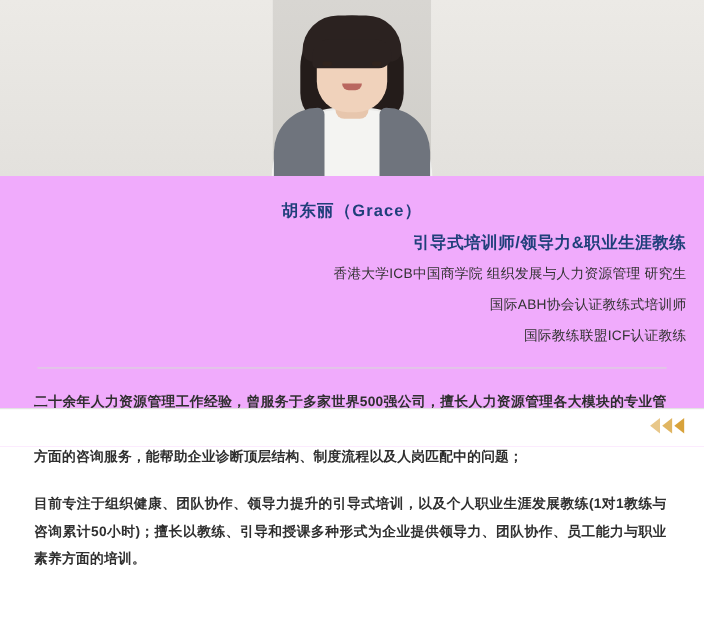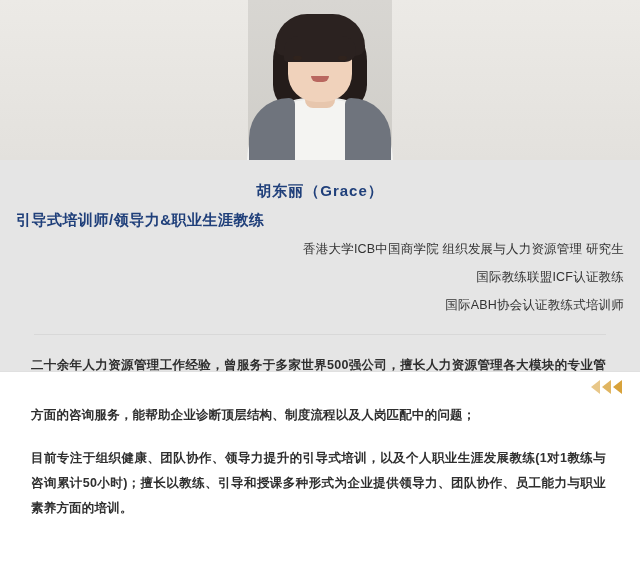--- a/index.html
+++ b/index.html
@@ -11,21 +11,21 @@
     height: 561px;
     background: #ffffff;
     font-family: "Liberation Sans", "DejaVu Sans", sans-serif;
     color: #2b2b2b;
     overflow: hidden;
   }
   .page {
     position: relative;
     width: 640px;
     height: 406px;
-    background: #e5e5e5;
+    background: #f0abfc;
     box-sizing: border-box;
   }
   
   .portrait-area {
     position: relative;
     width: 640px;
     height: 160px;
     background: #e9e9e7;
     overflow: hidden;
   }
@@ -161,21 +161,21 @@
   }
   .name-line {
     text-align: center;
     margin-top: 22px;
     font-size: 15px;
     font-weight: bold;
     color: #1f3f7a;
     letter-spacing: 1px;
   }
   .role-line {
-    text-align: left;
+    text-align: right;
     margin-top: 10px;
     font-size: 15px;
     font-weight: bold;
     color: #1f3f7a;
     letter-spacing: 0.5px;
   }
   .cred {
     text-align: right;
     font-size: 12.5px;
     color: #333333;
@@ -245,22 +245,22 @@
       <div class="fig-eye right"></div>
       <div class="fig-mouth"></div>
     </div>
   </div>
 
   <div class="content">
     <div class="name-line">胡东丽（Grace）</div>
     <div class="role-line">引导式培训师/领导力&amp;职业生涯教练</div>
 
     <div class="cred">香港大学ICB中国商学院 组织发展与人力资源管理 研究生</div>
+    <div class="cred">国际ABH协会认证教练式培训师</div>
     <div class="cred">国际教练联盟ICF认证教练</div>
-    <div class="cred">国际ABH协会认证教练式培训师</div>
 
     <div class="divider"></div>
 
     <div class="para">二十余年人力资源管理工作经验，曾服务于多家世界500强公司，擅长人力资源管理各大模块的专业管理和实操，丰富的企业工作经历，专长于招聘、培训、薪资、绩效、流程管理、企业文化团队凝聚力等方面的咨询服务，能帮助企业诊断顶层结构、制度流程以及人岗匹配中的问题；</div>
     <div class="para">目前专注于组织健康、团队协作、领导力提升的引导式培训，以及个人职业生涯发展教练(1对1教练与咨询累计50小时)；擅长以教练、引导和授课多种形式为企业提供领导力、团队协作、员工能力与职业素养方面的培训。</div>
   </div>
 
   <div class="footer">
     <div class="arrows">
       <div class="arrow a3"></div>

